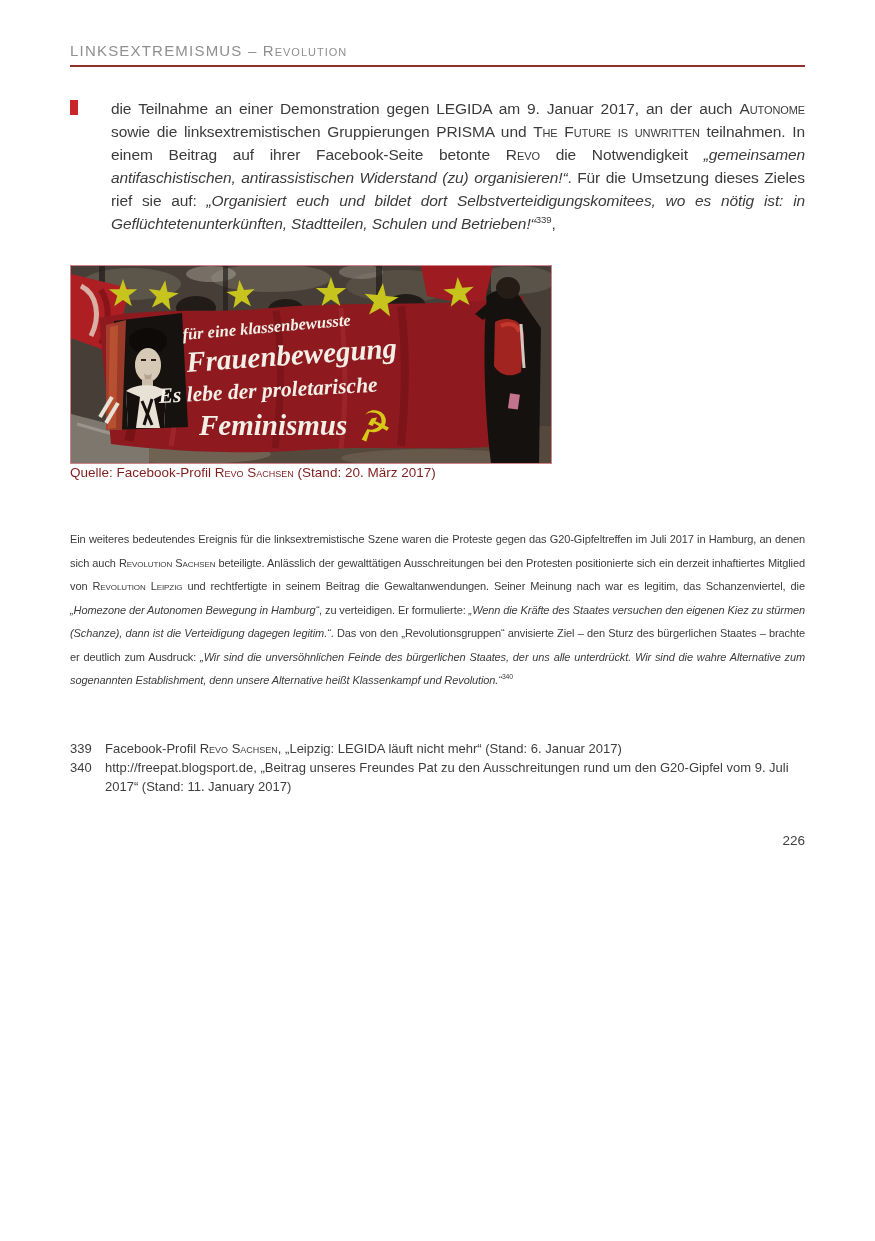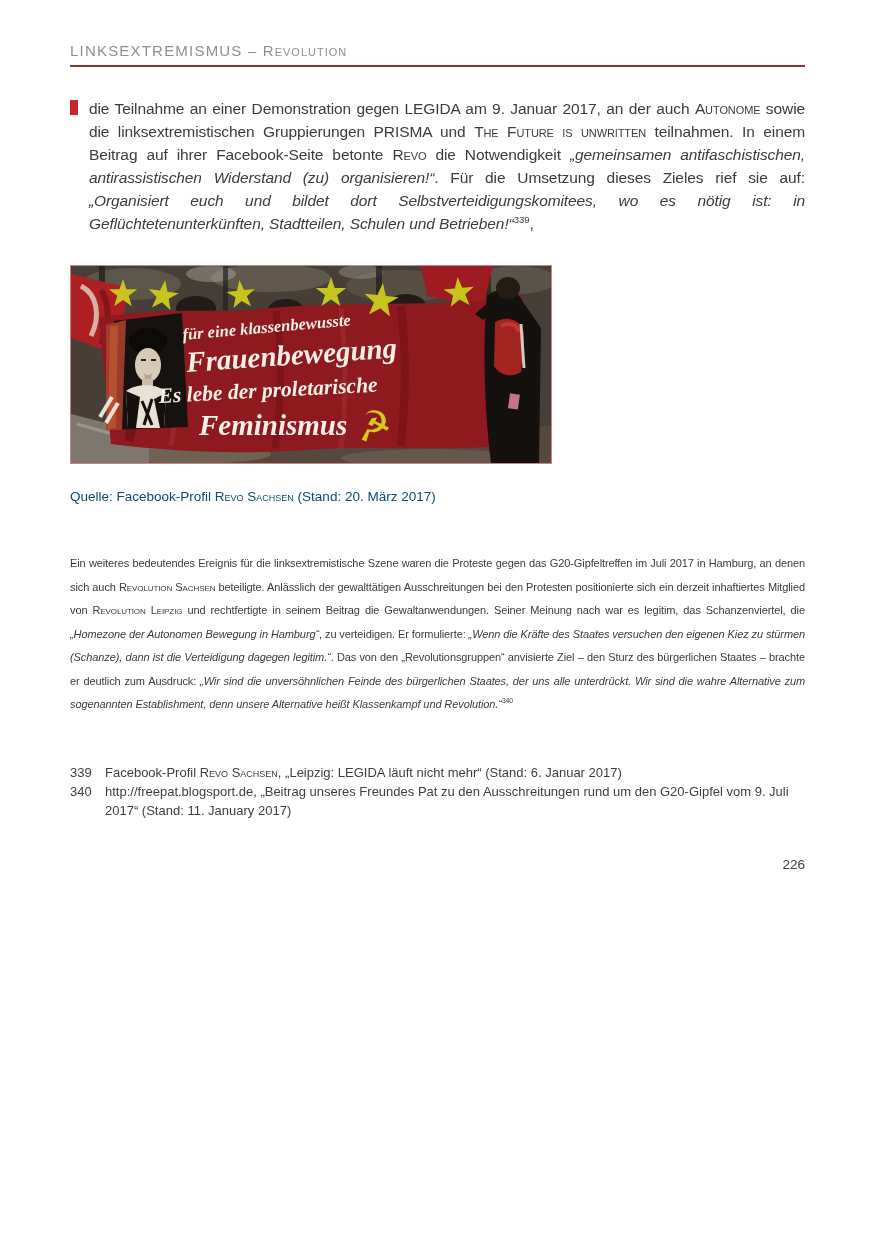--- a/index.html
+++ b/index.html
@@ -39,42 +39,42 @@
     display:flex;
     margin-bottom:26px;
   }
   .bullet-marker{
     flex:0 0 8px;
     width:8px;height:15px;
     margin-top:3px;
     background:#c9252b;
   }
   .bullet-text{
-    margin-left:11px;
+    margin-left:33px;
     font-size:15.5px;
     line-height:23px;
     text-align:justify;
     letter-spacing:-0.1px;
   }
   .sc{font-variant:small-caps;}
   .it{font-style:italic;}
   sup{font-size:0.62em;vertical-align:super;line-height:0;}
 
   
   .figure{margin-top:30px;width:480px;}
   .photo{
     display:block;
     width:480px;height:197px;
     border:1px solid #cf8287;
     background:#473f37;
   }
   .caption{
-    margin-top:25px;
+    margin-top:1px;
     font-size:13.5px;
-    color:#0c4a6e;
+    color:#7f1d1d;
   }
 
   .main-paragraph{
     margin-top:48px;
     font-size:11px;
     line-height:23.5px;
     text-align:justify;
     letter-spacing:-0.1px;
   }
 

